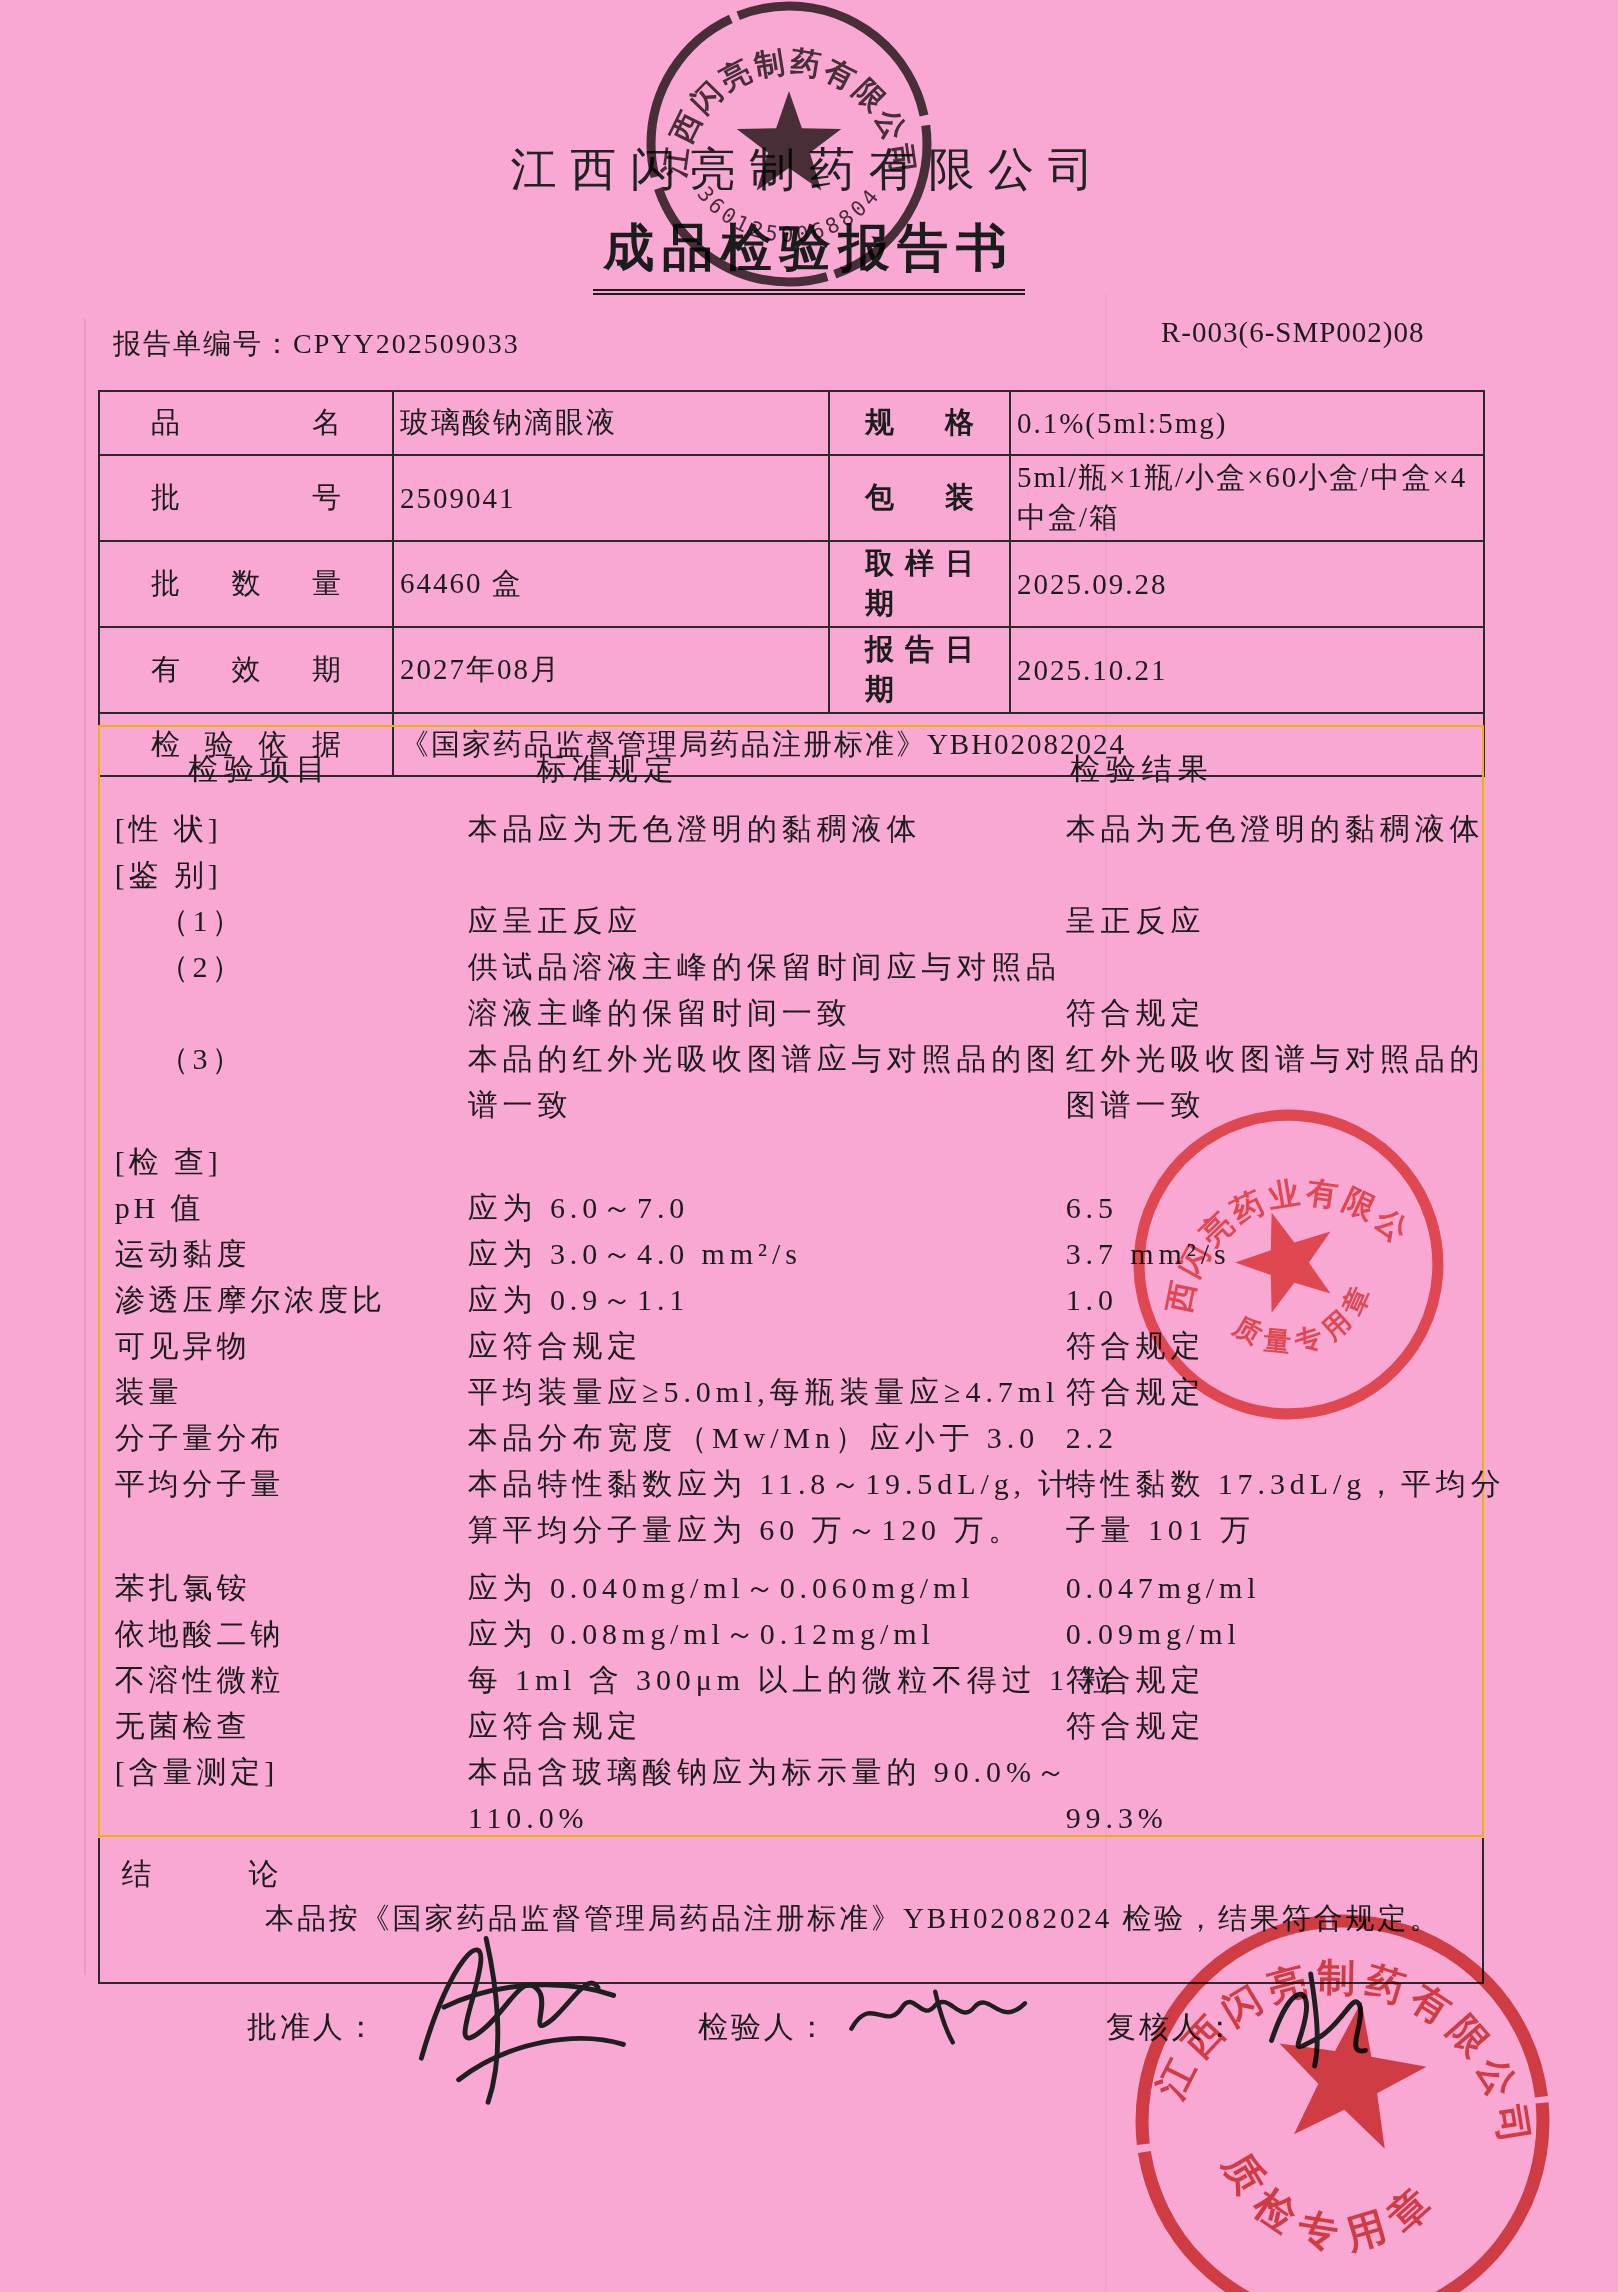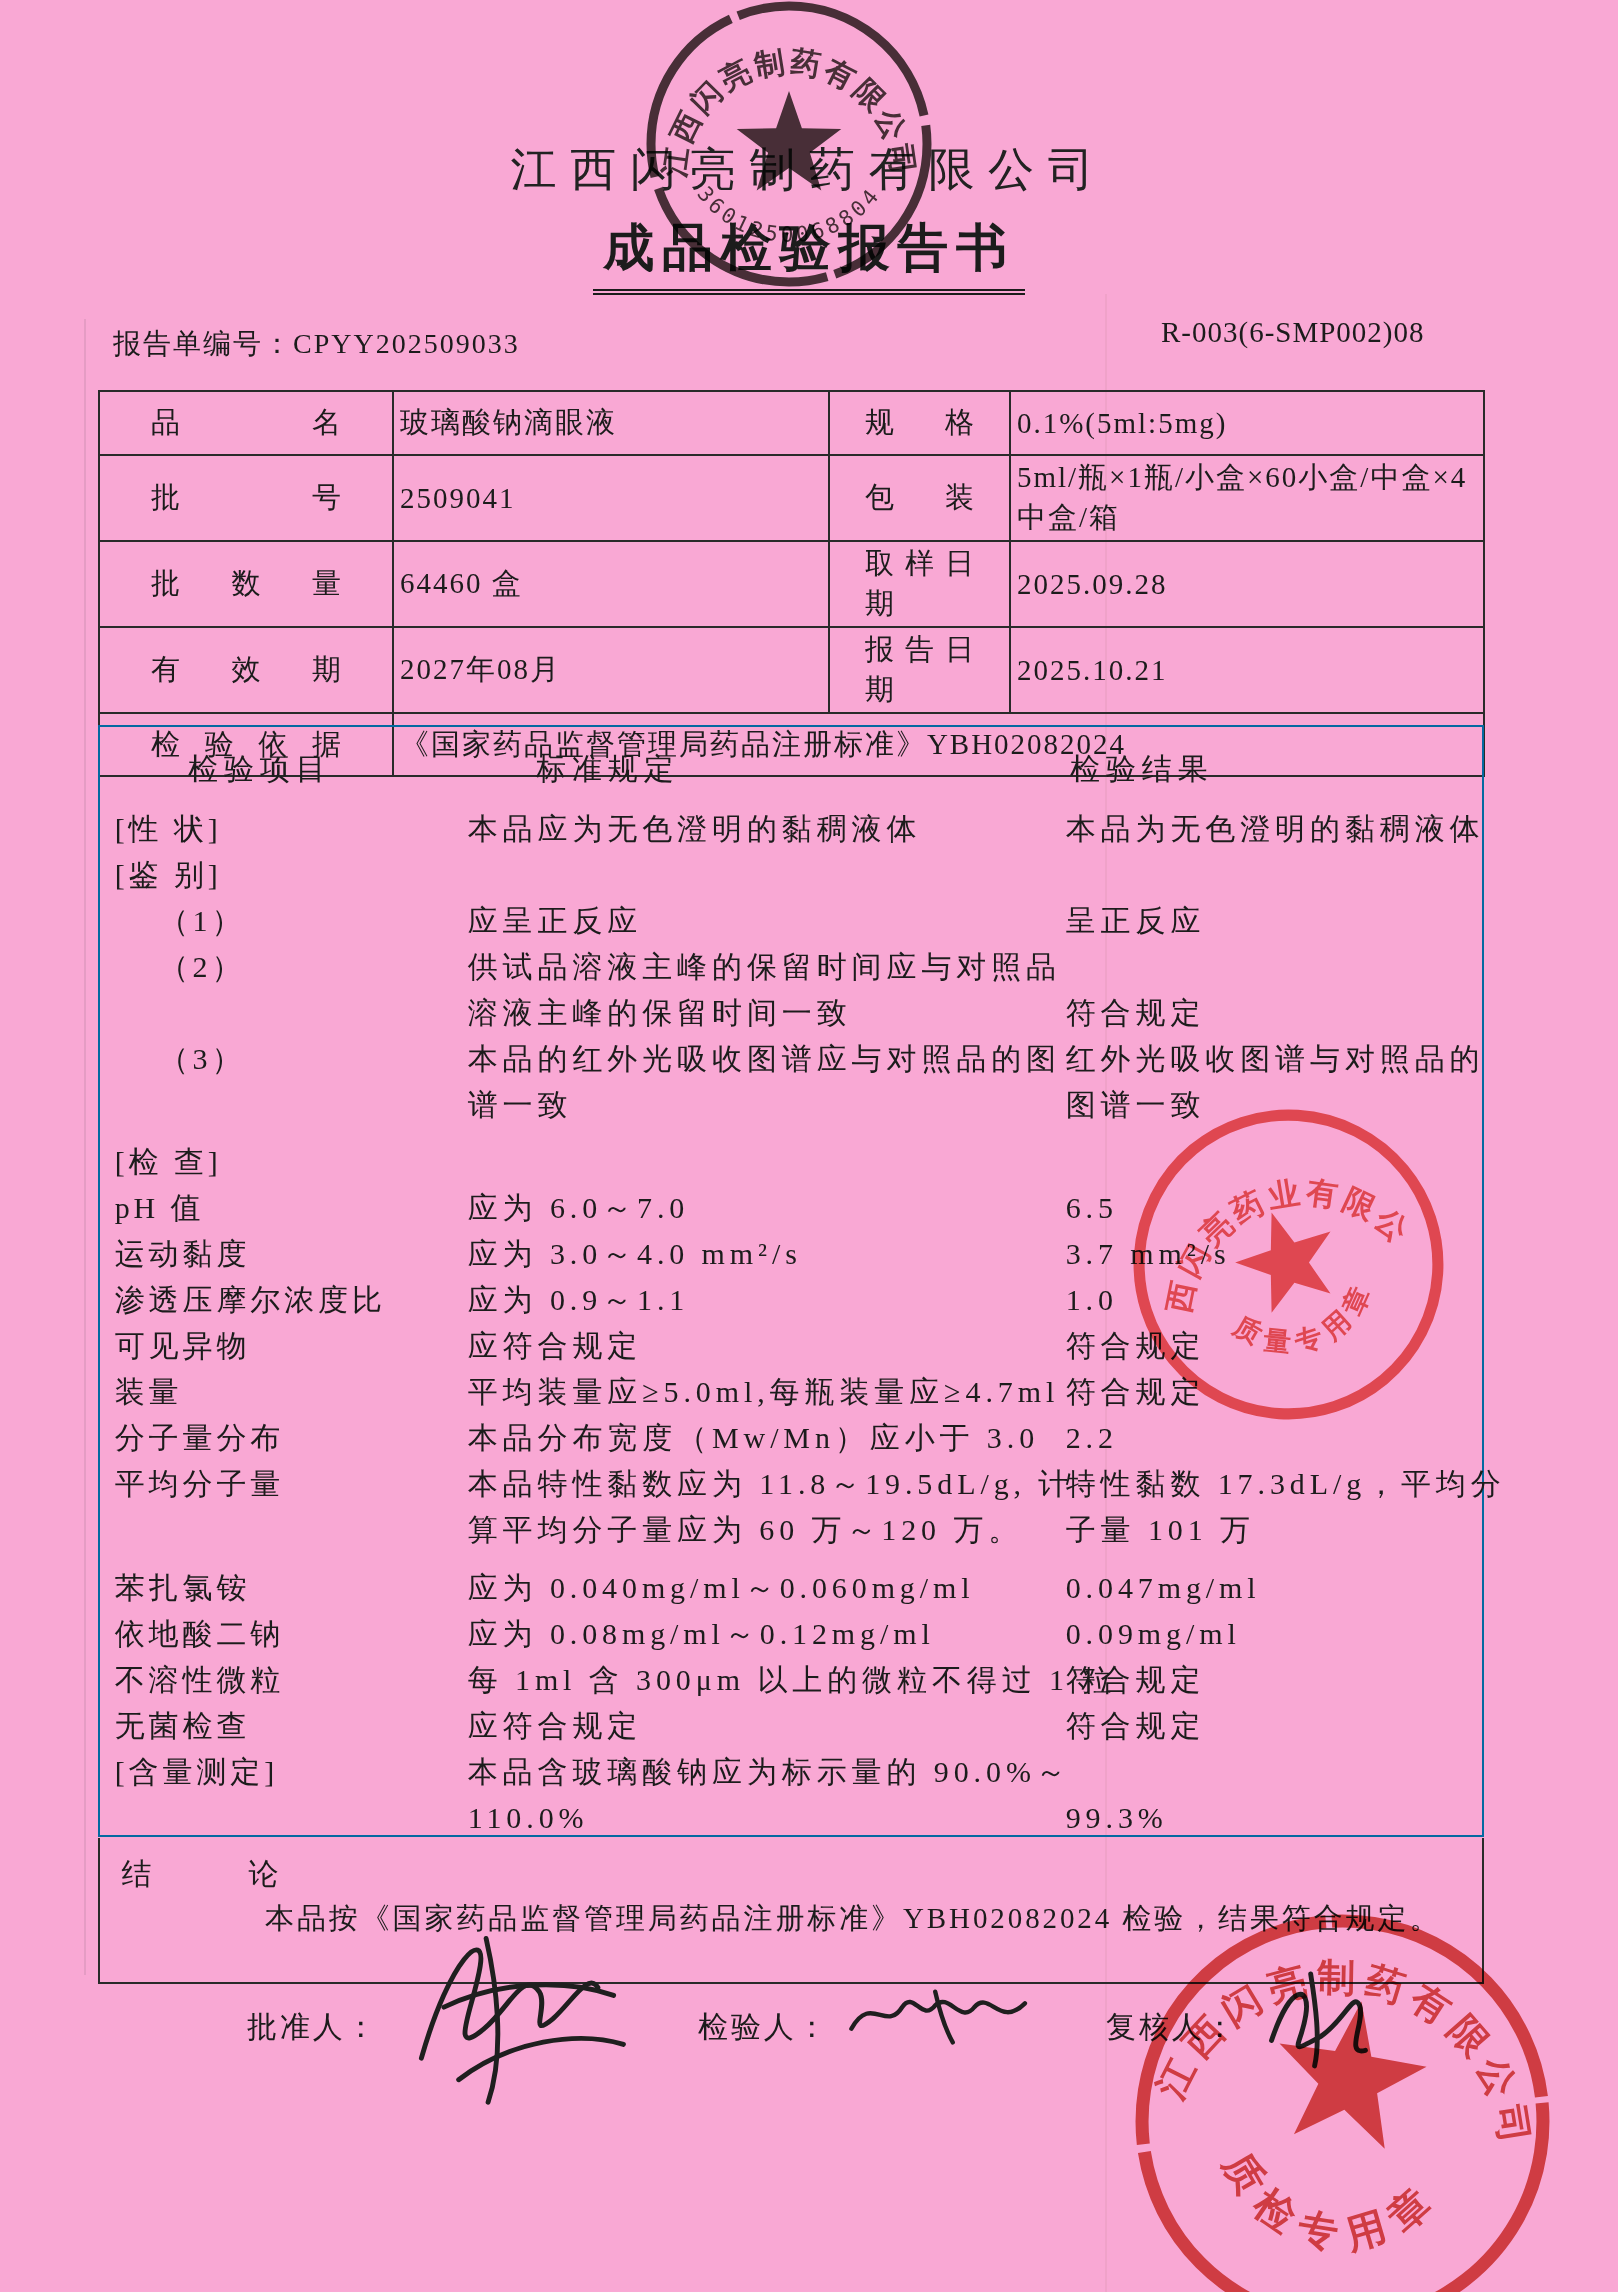--- a/index.html
+++ b/index.html
@@ -21,26 +21,26 @@
     border-bottom:6.9px double #1b1b1b; padding:0 9.8px 5.9px; }
   .report-line { left:113px; top:325px; font-size:28px; letter-spacing:2px; }
   .doc-code { top:316px; left:1161px; font-size:29px; letter-spacing:1px; }
 
   
   table.info { position:absolute; left:98px; top:390px; width:1386px; border-collapse:collapse;
     font-size:29px; table-layout:fixed; }
   table.info td { border:2px solid #2a2a2a; vertical-align:middle; padding:2px 5.9px; }
   .lab-in { text-align:justify; text-align-last:justify; }
   .lab-pad-wide { padding:0 45px; }
-  .lab-pad-mid  { padding:0 29px; }
+  .lab-pad-mid  { padding:0 29px;font-weight:bold; }
   .val { text-align:left; letter-spacing:2px; }
   .val-left { text-align:left; padding-left:23.5px; letter-spacing:2px; }
 
   
-  .results-box { left:98px; top:725px; width:1386px; height:1112px; border:2px solid #0369a1;
+  .results-box { left:98px; top:725px; width:1386px; height:1112px; border:2px solid #eab308;
     box-sizing:border-box; padding-top:21.6px; }
   .rhead { position:relative; height:57px; font-size:30px; }
   .rhead span { position:absolute; letter-spacing:5.9px; }
   .rh-item { left:88px; }
   .rh-std  { left:436px; }
   .rh-res  { left:970px; }
   .rrow { display:grid; grid-template-columns:353px 598px 1fr; padding-left:14.7px; font-size:30px; }
   .rrow.gap-top { margin-top:11.8px; }
   .rcell { letter-spacing:4.9px; }
   .rline { height:46px; line-height:46px; white-space:nowrap; }

